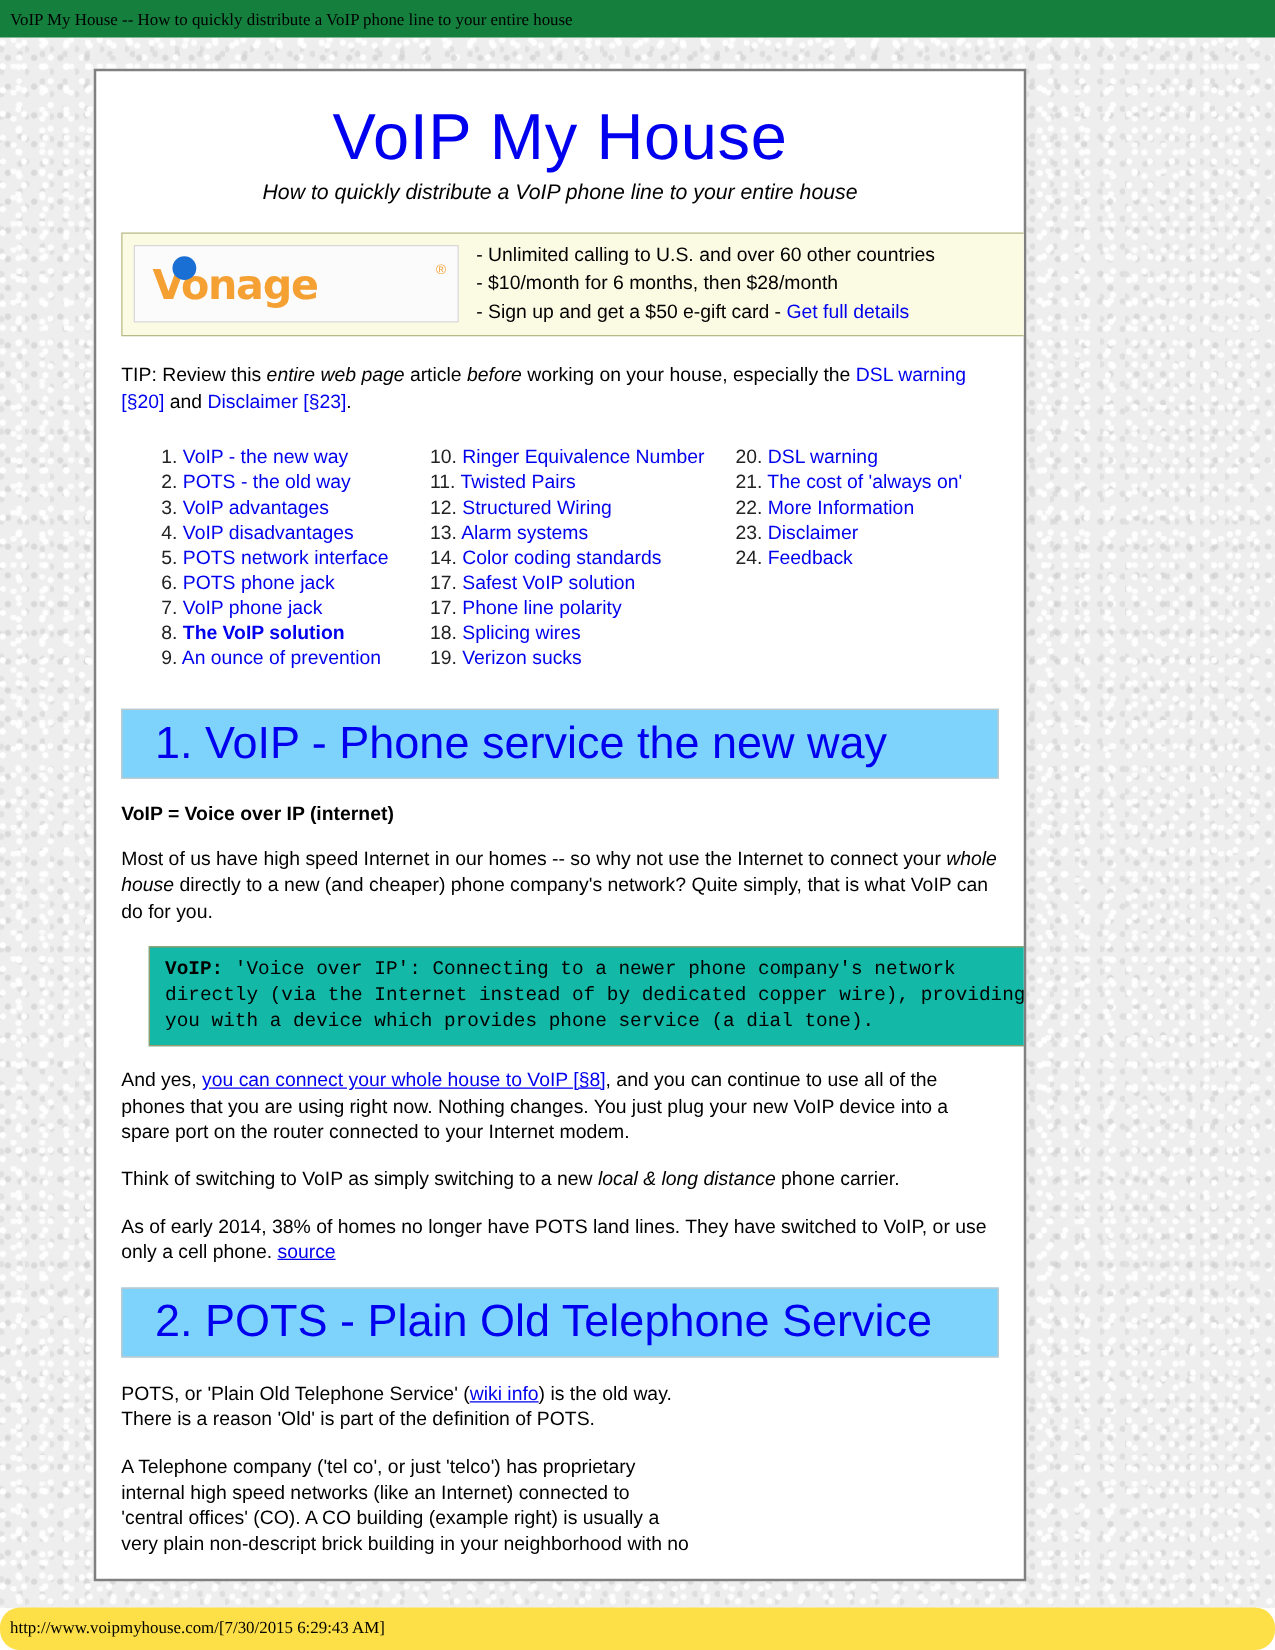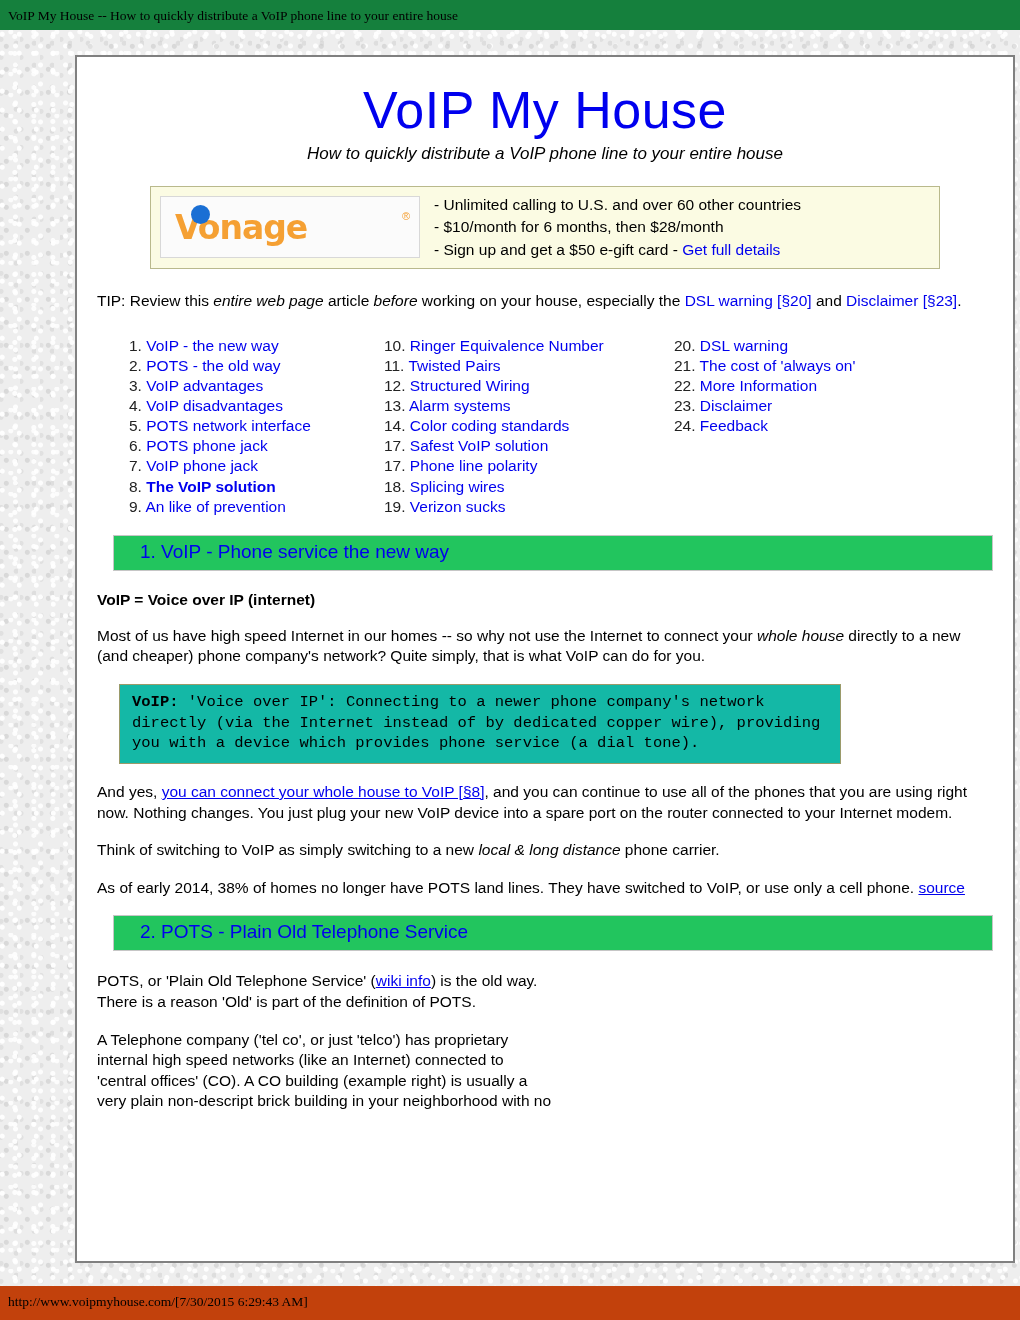--- a/index.html
+++ b/index.html
@@ -35,22 +35,23 @@
     position: absolute;
     bottom: 0; left: 0;
     width: 1020px;
     height: 34px;
     font-family: "Liberation Serif", serif;
     font-size: 13.5px;
     color: #000;
     padding: 8px 0 0 8px;
     box-sizing: border-box;
     white-space: nowrap;
-    background: #c2410c;
+    background: #fde047;
     z-index: 5;
+    border-radius: 16px;
   }
 
   
   .page-bg {
     position: absolute;
     top: 30px; left: 0;
     width: 1020px;
     height: 1256px;
     background-color: #e9e9e9;
     background-image:
@@ -64,21 +65,21 @@
       linear-gradient(0deg, #eeeeee, #eeeeee);
     background-size: 17px 19px, 23px 21px, 19px 17px, 21px 23px, 25px 19px, 18px 22px, 20px 18px, 100% 100%;
     z-index: 0;
   }
 
   
   .content-card {
     position: absolute;
     top: 55px;
     left: 75px;
-    width: 940px;
+    width: 746px;
     min-height: 1208px;
     background: #ffffff;
     border: 2px solid #808080;
     box-sizing: border-box;
     z-index: 1;
     overflow: hidden;
   }
   .inner {
     padding: 14px 20px 0 20px;
   }
@@ -164,44 +165,44 @@
     color: #000;
     margin: 0 0 17px 0;
   }
   .para a, .toc a { color: #0000ee; text-decoration: none; }
   a.ul { text-decoration: underline; }
   .para i { font-style: italic; }
 
   
   .toc {
     display: flex;
-    margin: 24px 0 18px 0;
+    margin: 24px 0 30px 0;
     padding-left: 32px;
   }
   .toc-col {
     font-size: 15.5px;
     line-height: 1.30;
     color: #000;
   }
   .toc-col.c1 { width: 255px; }
   .toc-col.c2 { width: 290px; }
   .toc-col.c3 { width: 250px; }
   .toc-item { color: #222; }
   .toc-item a { color: #0000ee; text-decoration: none; }
   .toc-item a.bold { font-weight: bold; }
 
   
   .section-head {
     border: 1px solid #c6c6c6;
-    background: #22c55e;
+    background: #7dd3fc;
     color: #0000ee;
-    font-size: 19px;
+    font-size: 36px;
     font-weight: normal;
     padding: 5px 0 7px 26px;
-    margin: 0 0 20px 16px;
+    margin: 0 0 20px 0;
     box-sizing: border-box;
   }
 
   .sub-bold {
     font-size: 15.5px;
     font-weight: bold;
     color: #000;
     margin: 0 0 17px 0;
   }
 
@@ -253,21 +254,21 @@
     <div class="toc">
       <div class="toc-col c1">
           <div class="toc-item"><span>1. </span><a href="#">VoIP - the new way</a></div>
           <div class="toc-item"><span>2. </span><a href="#">POTS - the old way</a></div>
           <div class="toc-item"><span>3. </span><a href="#">VoIP advantages</a></div>
           <div class="toc-item"><span>4. </span><a href="#">VoIP disadvantages</a></div>
           <div class="toc-item"><span>5. </span><a href="#">POTS network interface</a></div>
           <div class="toc-item"><span>6. </span><a href="#">POTS phone jack</a></div>
           <div class="toc-item"><span>7. </span><a href="#">VoIP phone jack</a></div>
           <div class="toc-item"><span>8. </span><a href="#" class="bold">The VoIP solution</a></div>
-          <div class="toc-item"><span>9. </span><a href="#">An like of prevention</a></div>
+          <div class="toc-item"><span>9. </span><a href="#">An ounce of prevention</a></div>
         </div>
       <div class="toc-col c2">
           <div class="toc-item"><span>10. </span><a href="#">Ringer Equivalence Number</a></div>
           <div class="toc-item"><span>11. </span><a href="#">Twisted Pairs</a></div>
           <div class="toc-item"><span>12. </span><a href="#">Structured Wiring</a></div>
           <div class="toc-item"><span>13. </span><a href="#">Alarm systems</a></div>
           <div class="toc-item"><span>14. </span><a href="#">Color coding standards</a></div>
           <div class="toc-item"><span>17. </span><a href="#">Safest VoIP solution</a></div>
           <div class="toc-item"><span>17. </span><a href="#">Phone line polarity</a></div>
           <div class="toc-item"><span>18. </span><a href="#">Splicing wires</a></div>

